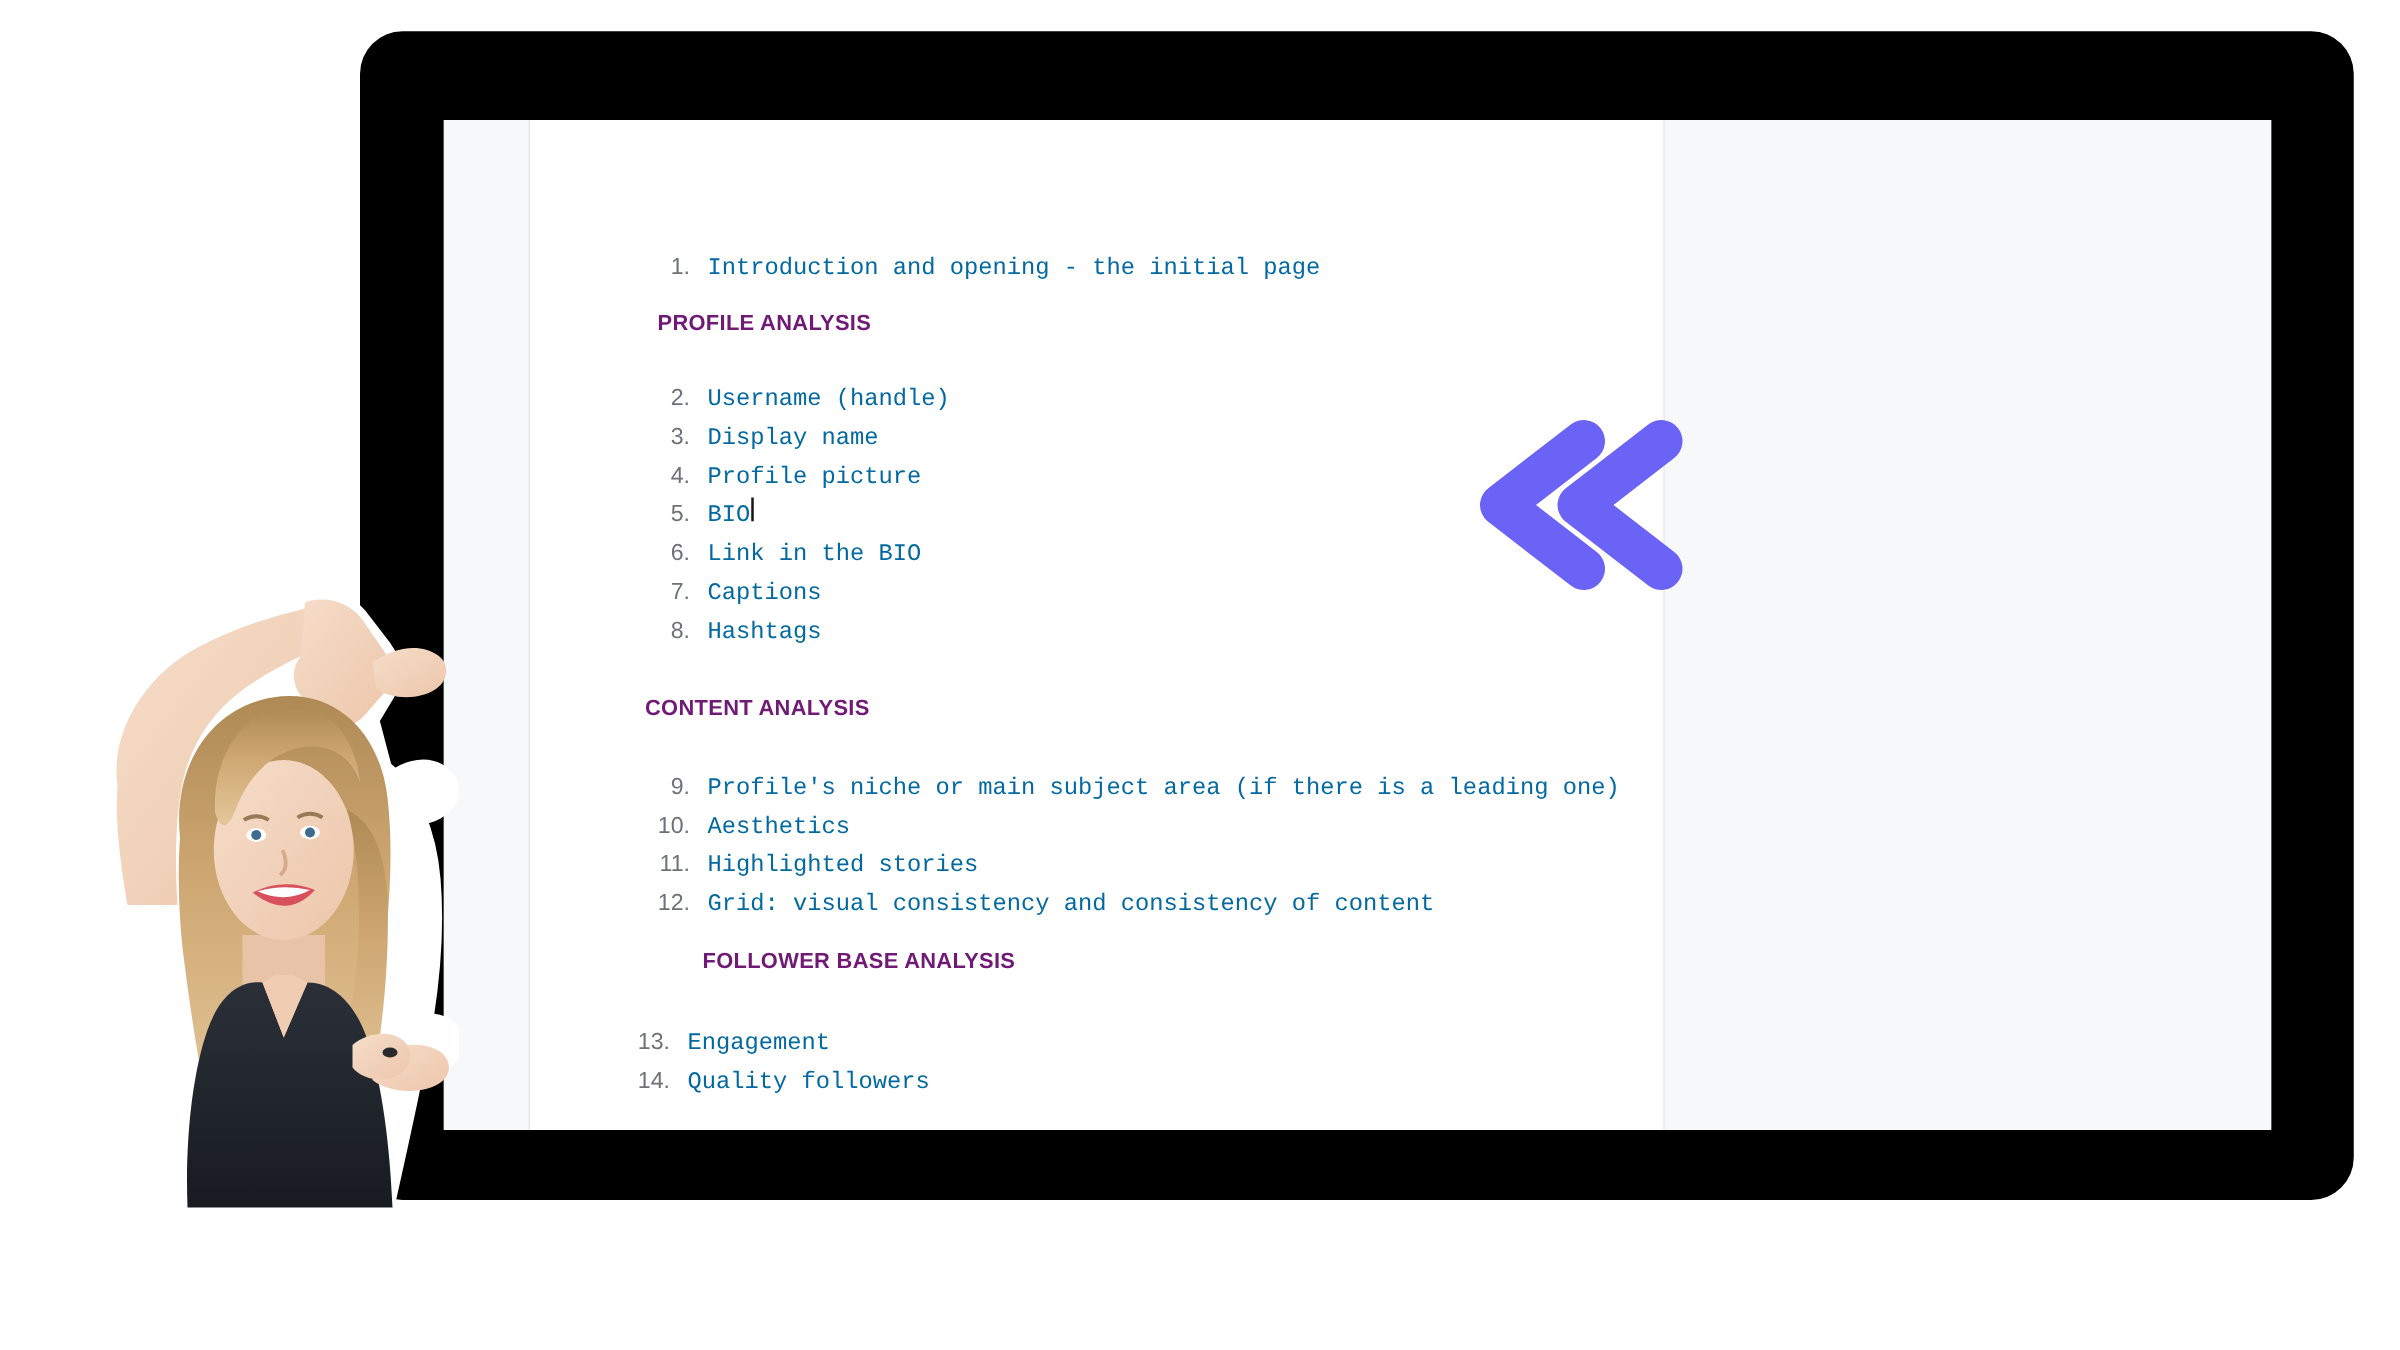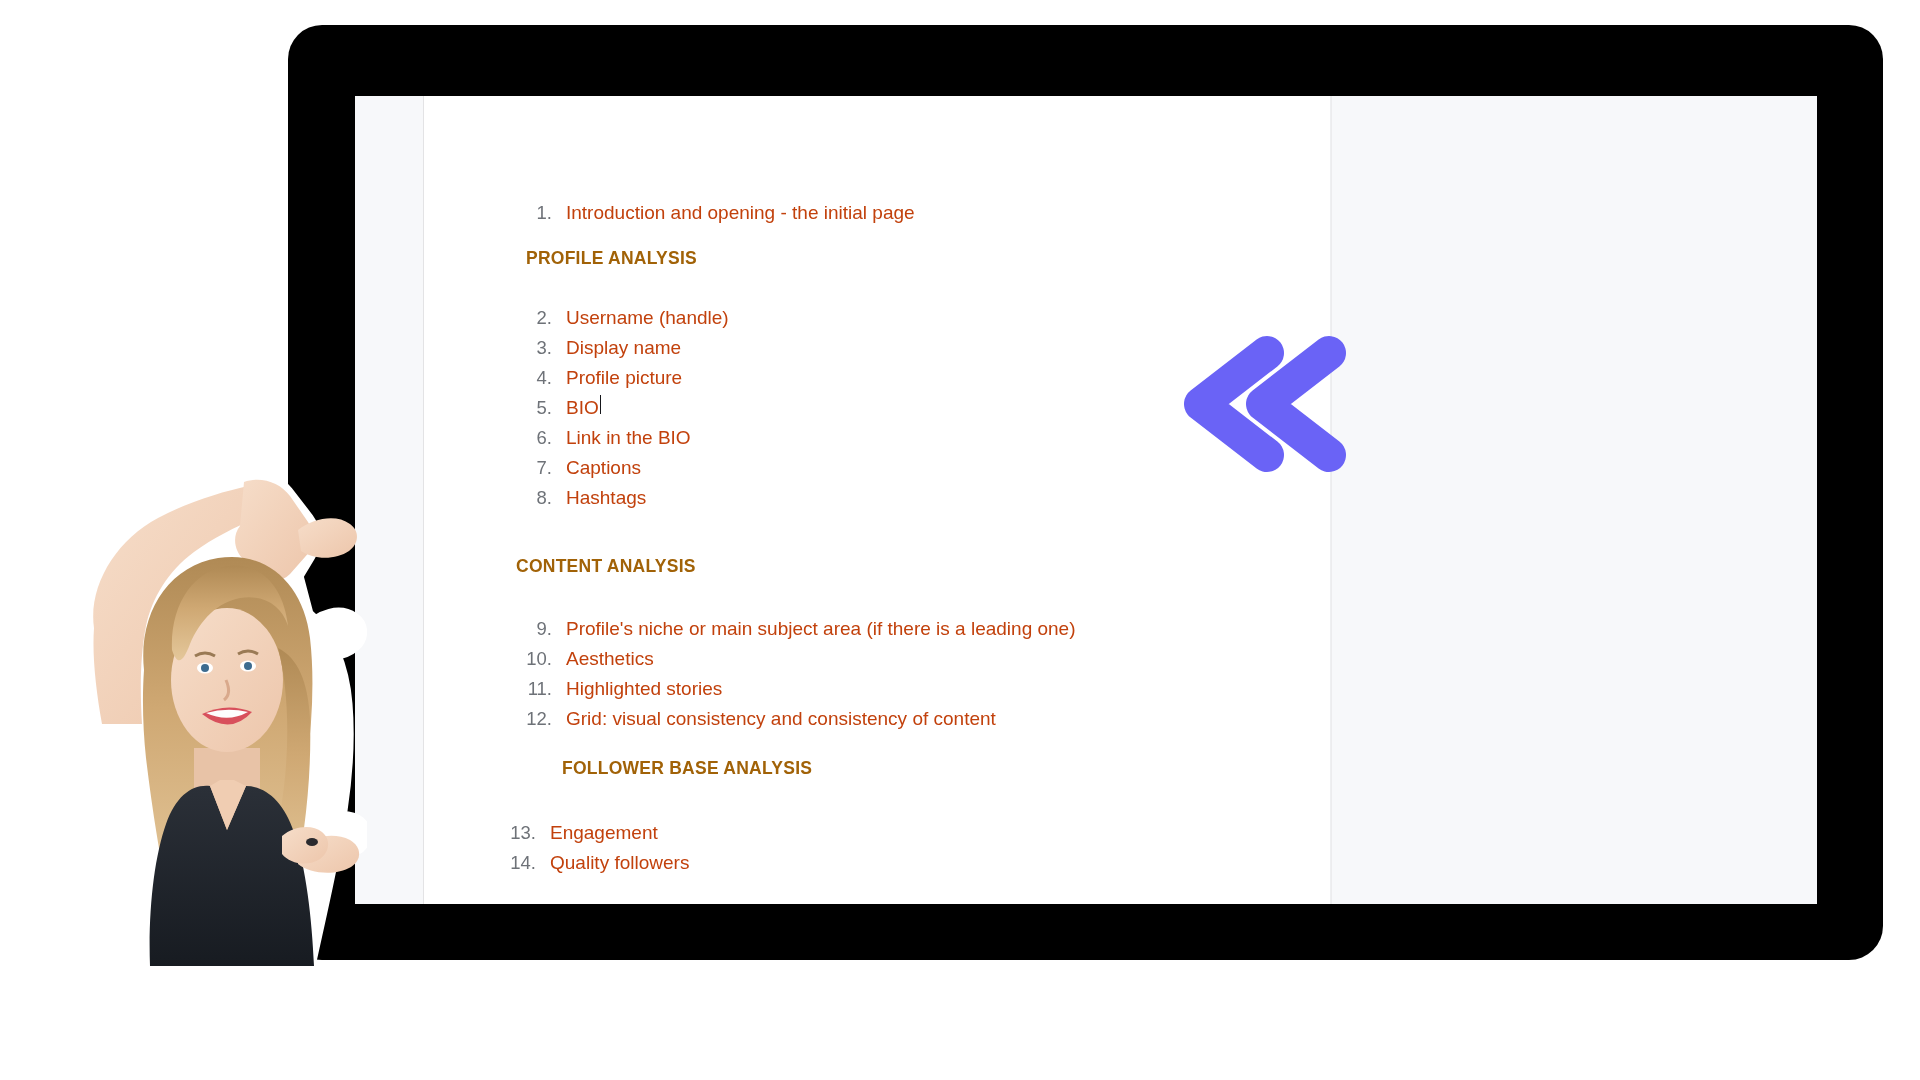--- a/index.html
+++ b/index.html
@@ -85,21 +85,21 @@
     width: 906px;
     height: 100%;
     padding: 0;
     box-sizing: border-box;
     color: #6d7076;
   }
 
   .doc-heading {
     font-size: 17.5px;
     font-weight: bold;
-    color: #a16207;
+    color: #701a75;
     letter-spacing: 0.25px;
     margin: 0;
     padding: 0;
   }
 
   .doc-list {
     list-style: none;
     margin: 0;
     padding: 0;
   }
@@ -118,21 +118,22 @@
     width: 40px;
     flex: 0 0 40px;
     text-align: right;
     padding-right: 14px;
     box-sizing: border-box;
     color: #6e7278;
     font-size: 18.5px;
   }
 
   .doc-list-text {
-    color: #c2410c;
+    color: #0369a1;
+    font-family: Liberation Mono, monospace;
   }
 
   .text-caret {
     display: inline-block;
     width: 1.5px;
     height: 19px;
     background: #15161a;
     vertical-align: -3px;
     margin-left: 1px;
   }

